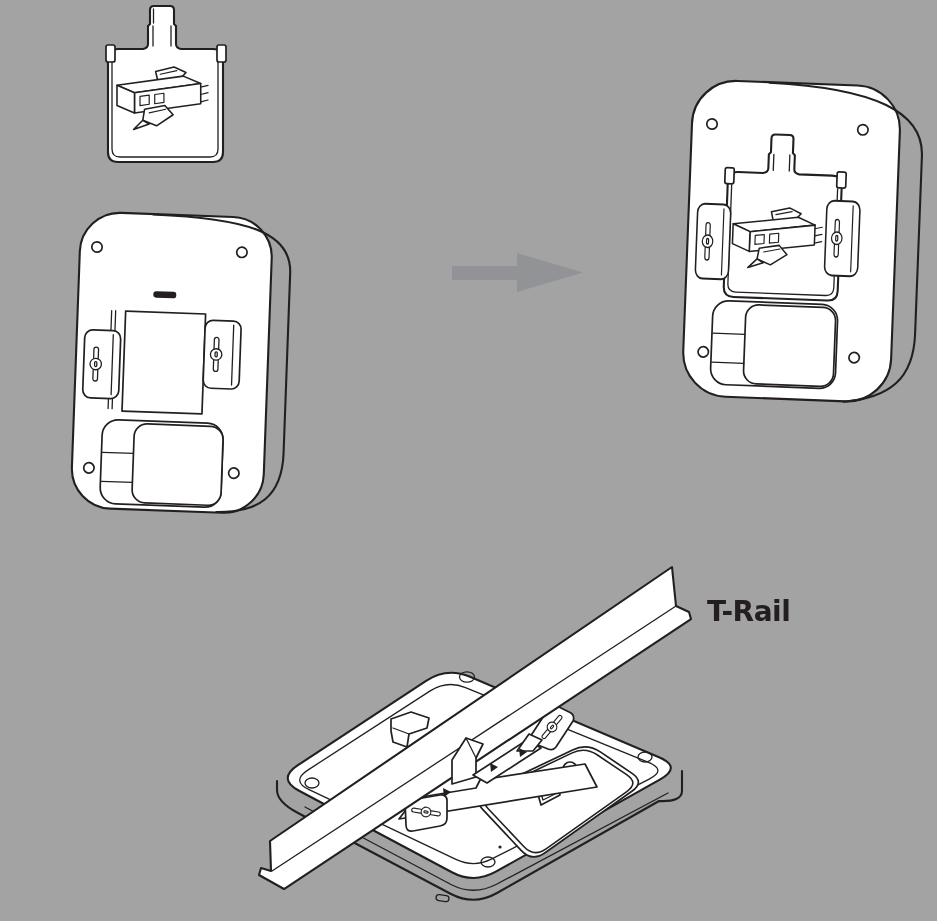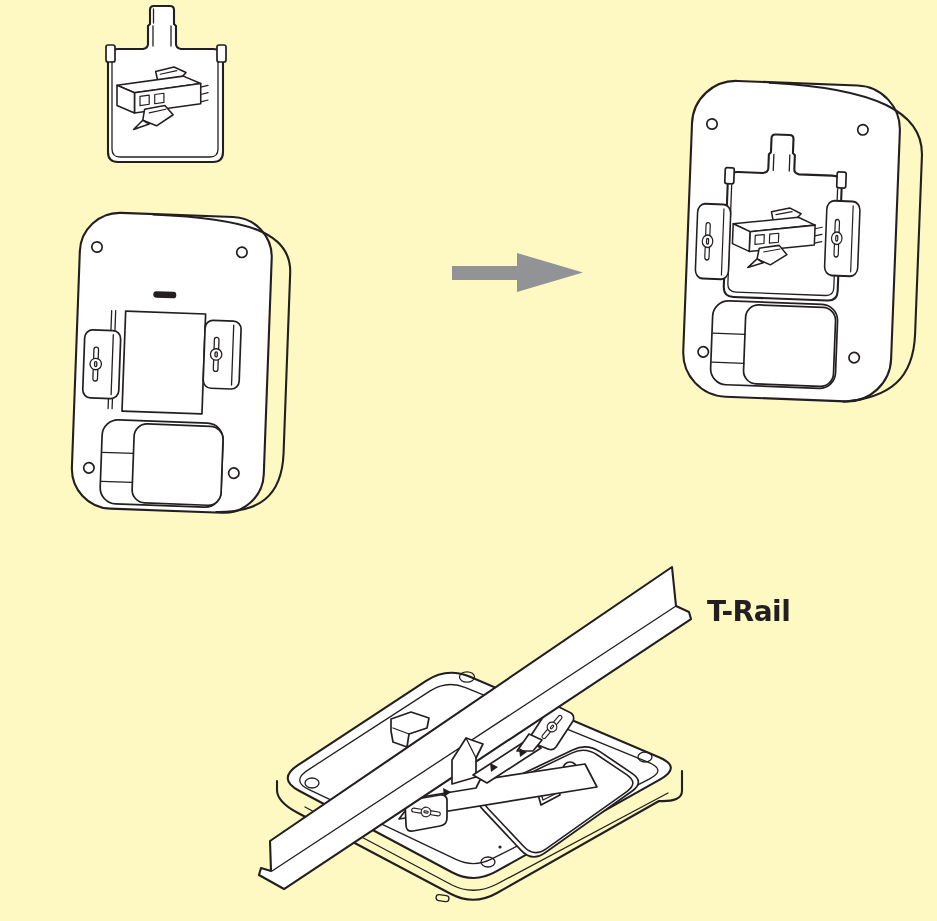--- a/index.html
+++ b/index.html
@@ -5,21 +5,21 @@
   html, body {
     margin: 0;
     padding: 0;
     background: #ffffff;
     font-family: "DejaVu Sans", "Liberation Sans", sans-serif;
   }
   .stage {
     position: relative;
     width: 937px;
     height: 921px;
-    background: #fef9c3;
+    background: #a3a3a3;
     overflow: hidden;
   }
   .stage svg { position: absolute; left: 0; top: 0; }
 
   
   .ln  { fill: none; stroke: #231f20; stroke-width: 1.7; stroke-linejoin: round; stroke-linecap: round; }
   .wh  { fill: #ffffff; stroke: #231f20; stroke-width: 1.7; stroke-linejoin: round; stroke-linecap: round; }
   .t   { stroke-width: 1.3; }
   .sw2 { stroke-width: 2.1; }
   .dk  { fill: #231f20; stroke: none; }

